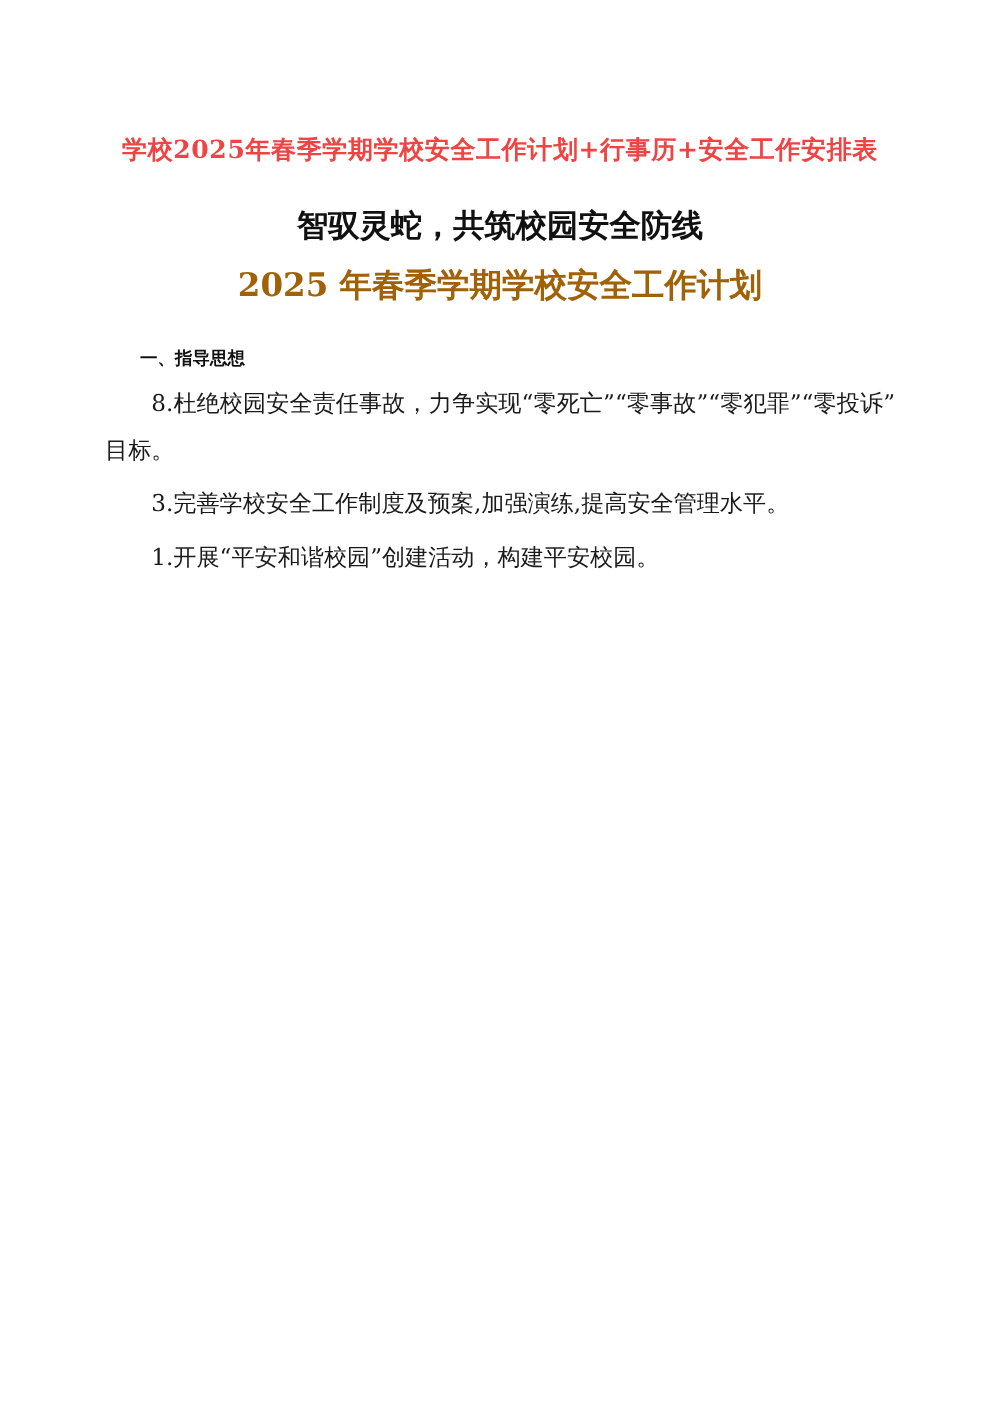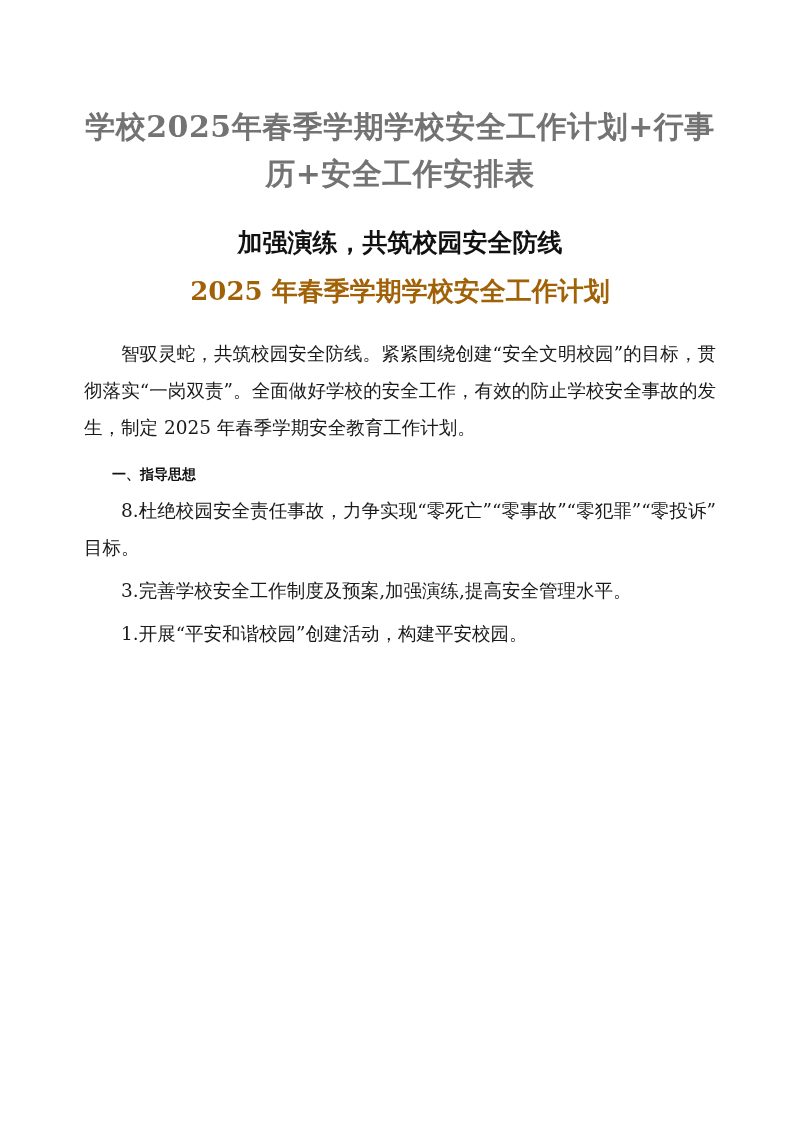--- a/index.html
+++ b/index.html
@@ -16,26 +16,26 @@
   .page {
     width: 800px;
     min-height: 1132px;
     box-sizing: border-box;
     padding: 104px 84px 60px 84px;
     background: #ffffff;
   }
   .doc-title {
     font-family: "DejaVu Serif", "Liberation Serif", serif;
     font-weight: bold;
-    font-size: 30px;
+    font-size: 20px;
     line-height: 1.55;
     text-align: center;
     letter-spacing: 0.5px;
     margin: 0 0 26px 0;
-    color: #737373;
+    color: #ef4444;
   }
   .subtitle-1 {
     font-family: "DejaVu Serif", "Liberation Serif", serif;
     font-weight: bold;
     font-size: 25px;
     line-height: 1.6;
     text-align: center;
     margin: 0 0 8px 0;
     color: #111111;
   }
@@ -69,25 +69,24 @@
     margin-bottom: 6px;
   }
 </style>
 </head>
 <body>
 
 <div class="page">
 
   <h1 class="doc-title">学校2025年春季学期学校安全工作计划+行事历+安全工作安排表</h1>
 
-  <h2 class="subtitle-1">加强演练，共筑校园安全防线</h2>
+  <h2 class="subtitle-1">智驭灵蛇，共筑校园安全防线</h2>
 
   <h2 class="subtitle-2">2025 年春季学期学校安全工作计划</h2>
 
-  <p class="para">智驭灵蛇，共筑校园安全防线。紧紧围绕创建“安全文明校园”的目标，贯彻落实“一岗双责”。全面做好学校的安全工作，有效的防止学校安全事故的发生，制定 2025 年春季学期安全教育工作计划。</p>
 
   <h3 class="heading">一、指导思想</h3>
 
   <p class="para tight">8.杜绝校园安全责任事故，力争实现“零死亡”“零事故”“零犯罪”“零投诉”目标。</p>
   <p class="para tight">3.完善学校安全工作制度及预案,加强演练,提高安全管理水平。</p>
   <p class="para tight">1.开展“平安和谐校园”创建活动，构建平安校园。</p>
 
 </div>
 
 </body></html>

